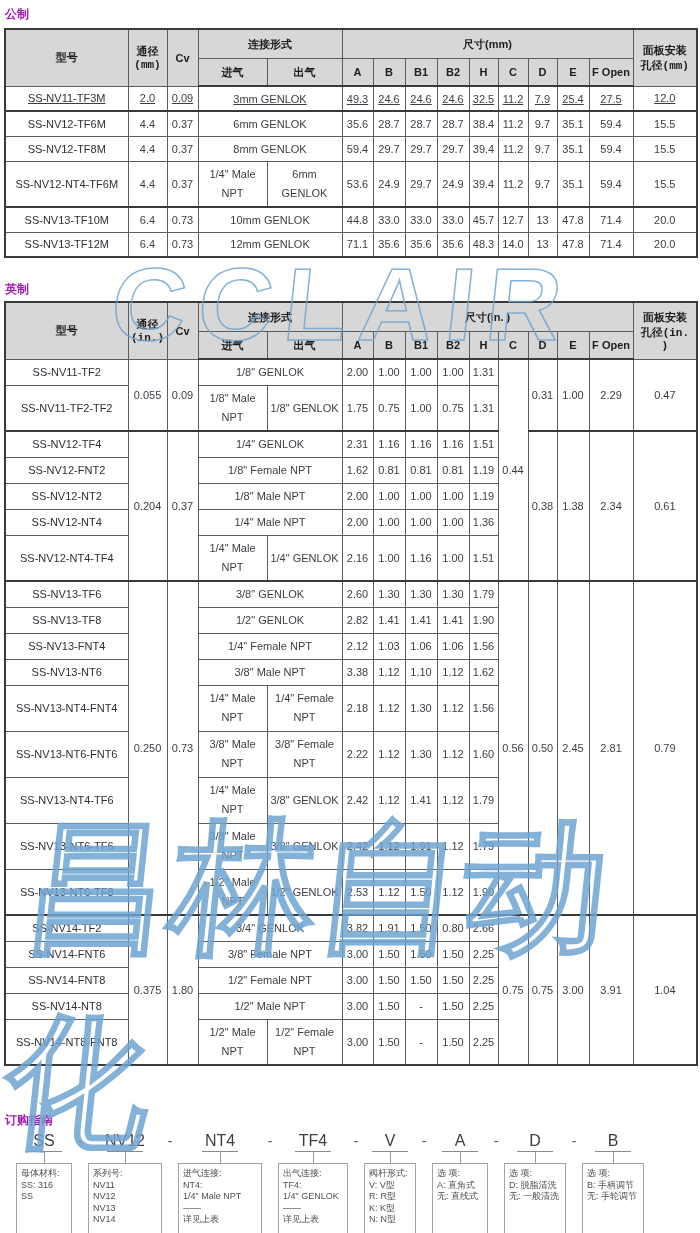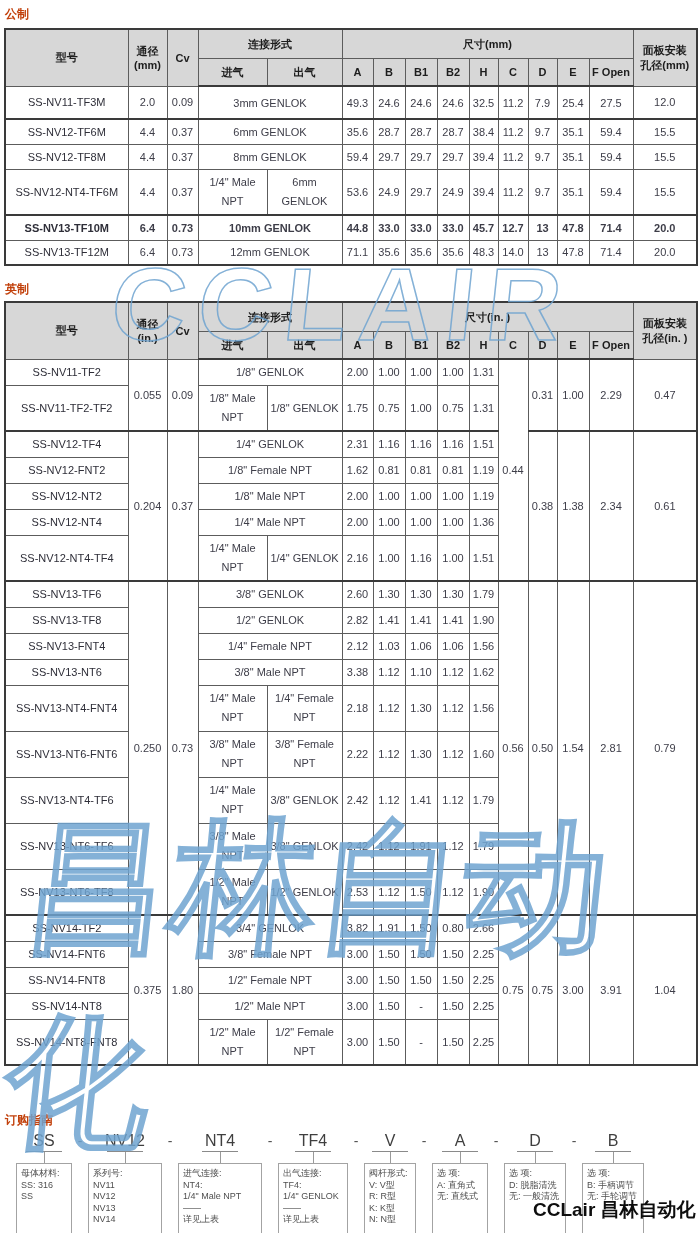--- a/index.html
+++ b/index.html
@@ -1,30 +1,30 @@
 <!DOCTYPE html>
 <html><head>
 <meta charset="utf-8">
 <style>
   html,body{margin:0;padding:0;}
   body{width:700px;font-family:"Liberation Sans", sans-serif;background:#fff;}
   .page{position:relative;width:700px;height:1233px;background:#fff;overflow:hidden;}
-  .sec-title{position:absolute;left:5px;font-size:12px;font-weight:bold;color:#c2410c;}
+  .sec-title{position:absolute;left:5px;font-size:12px;font-weight:bold;color:#a21caf;}
   
   table.spec{position:absolute;left:4px;border-collapse:collapse;table-layout:fixed;width:692px;
     font-size:11px;color:#3d3d48;border:2px solid #3a3a3a;background:#fff;}
   table.spec th, table.spec td{border:1px solid #5c5c5c;text-align:center;padding:1px 1px;
     overflow:hidden;vertical-align:middle;}
   table.spec thead th{background:#d7d7d7;font-weight:bold;color:#1d1d1d;font-size:11px;}
   table.spec thead tr.h1 th{height:26px;}
   table.spec thead tr.h2 th{height:24px;}
   table.spec thead tr.h2 th{border-bottom:2px solid #3a3a3a;}
   td.model{text-align:left;padding-left:4px;color:#2e2e38;}
   tr.gs td{border-top:2px solid #3a3a3a;}
-  .pre{white-space:pre-line;}
+  .pre{white-space:pre-line;font-family:Liberation Mono, monospace;}
   td.ml{white-space:pre-line;line-height:19px;}
   
   .order-wrap{position:absolute;left:16px;top:1132px;display:flex;align-items:flex-start;}
   .order-unit{display:flex;flex-direction:column;align-items:center;}
   .order-code{font-size:16px;color:#3f3f3f;height:18px;line-height:18px;text-align:center;}
   .order-underline{width:36px;border-bottom:1px solid #8a8a8a;margin-top:1px;}
   .order-vline{width:1px;height:11px;background:#9a9a9a;}
   .order-box{border:1px solid #a3a3a3;height:66px;padding:4px 4px 0 4px;font-size:9px;
     line-height:11.5px;color:#4f4f4f;text-align:left;box-sizing:content-box;}
   .order-sep{font-size:14px;color:#555;padding:1px 0 0 0;width:16px;text-align:center;flex:none;}
@@ -79,21 +79,21 @@
         <th>B1</th>
         <th>B2</th>
         <th>H</th>
         <th>C</th>
         <th>D</th>
         <th>E</th>
         <th>F Open</th>
       </tr>
     </thead>
     <tbody>
-        <tr style="height: 33px;">
+        <tr style="height: 25px; text-decoration: underline;">
           <td class="model">SS-NV11-TF3M</td>
           <td>2.0</td>
           <td>0.09</td>
           <td colspan="2">3mm GENLOK</td>
           <td>49.3</td>
           <td>24.6</td>
           <td>24.6</td>
           <td>24.6</td>
           <td>32.5</td>
           <td>11.2</td>
@@ -146,21 +146,21 @@
           <td>24.9</td>
           <td>29.7</td>
           <td>24.9</td>
           <td>39.4</td>
           <td>11.2</td>
           <td>9.7</td>
           <td>35.1</td>
           <td>59.4</td>
           <td>15.5</td>
         </tr>
-        <tr class="gs" style="height: 25px; font-weight: bold;">
+        <tr class="gs" style="height: 25px;">
           <td class="model">SS-NV13-TF10M</td>
           <td>6.4</td>
           <td>0.73</td>
           <td colspan="2">10mm GENLOK</td>
           <td>44.8</td>
           <td>33.0</td>
           <td>33.0</td>
           <td>33.0</td>
           <td>45.7</td>
           <td>12.7</td>
@@ -319,21 +319,21 @@
           <td rowspan="9">0.250</td>
           <td rowspan="9">0.73</td>
           <td colspan="2">3/8" GENLOK</td>
           <td>2.60</td>
           <td>1.30</td>
           <td>1.30</td>
           <td>1.30</td>
           <td>1.79</td>
           <td rowspan="9">0.56</td>
           <td rowspan="9">0.50</td>
-          <td rowspan="9">1.54</td>
+          <td rowspan="9">2.45</td>
           <td rowspan="9">2.81</td>
           <td rowspan="9">0.79</td>
         </tr>
         <tr style="height: 26px;">
           <td class="model">SS-NV13-TF8</td>
           <td colspan="2">1/2" GENLOK</td>
           <td>2.82</td>
           <td>1.41</td>
           <td>1.41</td>
           <td>1.41</td>
@@ -564,18 +564,17 @@
         <div class="order-underline"></div>
         <div class="order-vline"></div>
         <div class="order-box" style="width: 52px;">
           <div>选 项:</div>
           <div>B: 手柄调节</div>
           <div>无: 手轮调节</div>
         </div>
       </div>
     </div>
 
-  <div class="brand">CCLair 昌林自动化</div>
 
   <div class="wm wm-top">CCLAIR</div>
   <div class="wm wm-bottom">昌林自动化</div>
 
 </div>
 
 </body></html>

